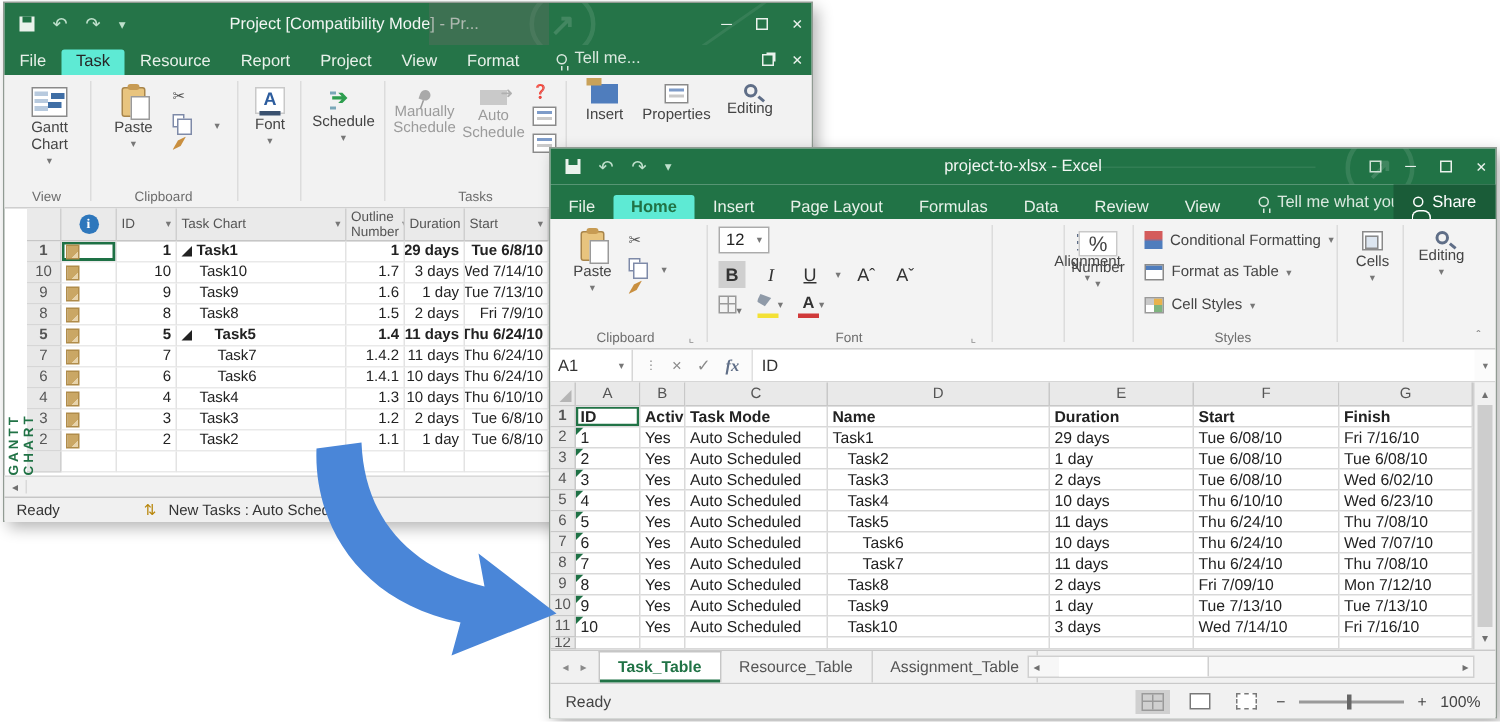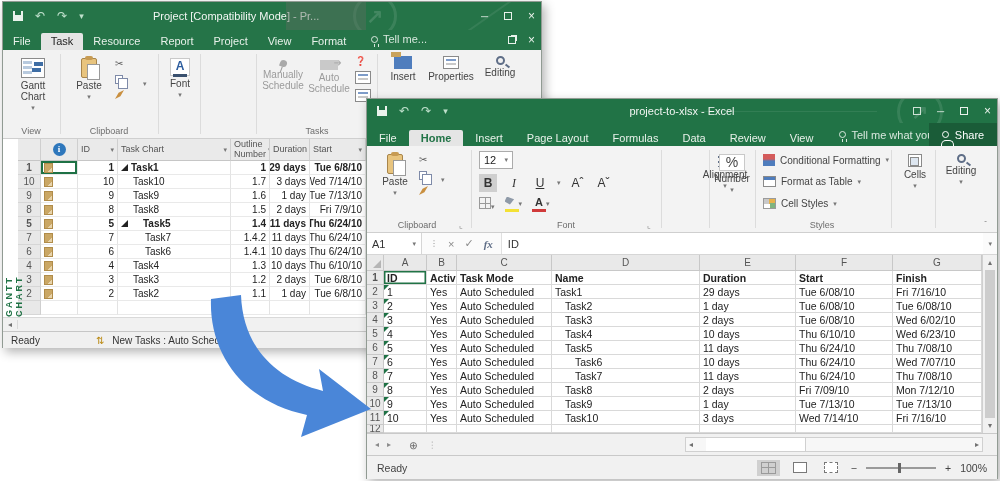--- a/index.html
+++ b/index.html
@@ -10,21 +10,21 @@
   .tb { color:#fff; position:relative; overflow:hidden; }
   .tb-title { position:absolute; top:0; height:100%; display:flex; align-items:center; font-size:11px; color:#f2f6f3; white-space:nowrap; }
   .qat { position:absolute; left:10px; top:0; height:100%; display:flex; align-items:center; gap:12px; font-size:12px; }
   .qat .g { color:#bfe0cc; }
   .winbtns { position:absolute; right:6px; top:0; height:100%; display:flex; align-items:center; gap:16px; color:#eaf2ec; font-size:10px; }
   .boxglyph { display:inline-block; width:8px; height:8px; border:1px solid #eaf2ec; }
   .deco { position:absolute; border:3px solid rgba(255,255,255,.10); border-radius:50%; color:rgba(255,255,255,.14); display:flex; align-items:center; justify-content:center; font-weight:bold; }
   .deco-line { position:absolute; height:2px; background:rgba(255,255,255,.08); transform:rotate(-35deg); }
   .tabs { display:flex; align-items:flex-end; position:relative; }
   .tab { font-size:11px; color:#e8f1ea; padding:3px 11px 4px; cursor:default; }
-  .tab.active { background:#e5e5e5; color:#262626; border-radius:2px 2px 0 0;margin-top:20px; }
+  .tab.active { background:#5eead4; color:#262626; border-radius:2px 2px 0 0;margin-top:20px; }
   .tellme { display:flex; align-items:center; gap:5px; font-size:11px; color:#d9e8de; }
   .bulb { width:7px; height:7px; border:1px solid #d9e8de; border-radius:50%; position:relative; }
   .bulb:after { content:""; position:absolute; left:2px; top:7px; width:3px; height:3px; border-left:1px solid #d9e8de; border-right:1px solid #d9e8de; }
   .ribbon { background:#f2f2f2; border-bottom:1px solid #cfcfcf; position:relative; font-size:10px; color:#444; }
   .grp-label { position:absolute; bottom:2px; font-size:9px; color:#6d6d6d; width:100%; text-align:center; }
   .vsep { position:absolute; top:4px; bottom:4px; width:1px; background:#dcdcdc; }
   .bigbtn { position:absolute; display:flex; flex-direction:column; align-items:center; gap:2px; font-size:10px; color:#444; text-align:center; line-height:1.1; }
   .dd { font-size:7px; color:#777; }
   .mini { font-size:10px; color:#5a5a5a; }
 
@@ -224,20 +224,25 @@
     <div class="dd" style="position:absolute; left:140px; top:30px;">▾</div>
     <div class="grp-label" style="left:58px; width:96px;">Clipboard</div>
     <div class="vsep" style="left:155px;"></div>
 
     <div class="bigbtn" style="left:160px; top:8px; width:34px;">
       <span class="ic-fontA">A<span></span></span>
       <span class="lbl2">Font</span>
         <span class="dd">▾</span>
     </div>
     <div class="vsep" style="left:197px;"></div>
+    <div class="bigbtn" style="left:201px; top:8px; width:50px;">
+      <span class="ic-sched"></span>
+      <span class="lbl2">Schedule</span>
+        <span class="dd">▾</span>
+    </div>
     <div class="vsep" style="left:253px;"></div>
 
     <div class="bigbtn gray" style="left:258px; top:10px; width:44px;">
       <span class="ic-pin"></span>
       <span class="gray">Manually Schedule</span>
     </div>
     <div class="bigbtn gray" style="left:304px; top:10px; width:44px;">
       <span class="ic-autos"></span>
       <span class="gray">Auto Schedule</span>
     </div>
@@ -778,20 +783,28 @@
       <div class="vthumb"></div>
       <div style="position:absolute; bottom:3px; left:0; right:0;">▾</div>
     </div>
   </div>
 
   <div class="x-sheettabs">
     <div class="snav">
       <span>◂</span>
       <span>▸</span>
     </div>
+    <div style="display:flex; align-items:stretch;">
+
+        <div class="stab active">Task_Table</div>
+
+        <div class="stab">Resource_Table</div>
+
+        <div class="stab">Assignment_Table</div>
+      </div>
     <div style="display:flex; align-items:center; padding:0 10px; color:#707070;">⊕</div>
     <div style="display:flex; align-items:center; color:#b0b0b0; font-size:9px;">⋮</div>
     <div class="hscroll2">
       <span style="padding:0 3px;">◂</span>
       <div class="hthumb"></div>
       <span style="margin-left:auto; padding:0 3px;">▸</span>
     </div>
   </div>
 
   <div class="x-status">

